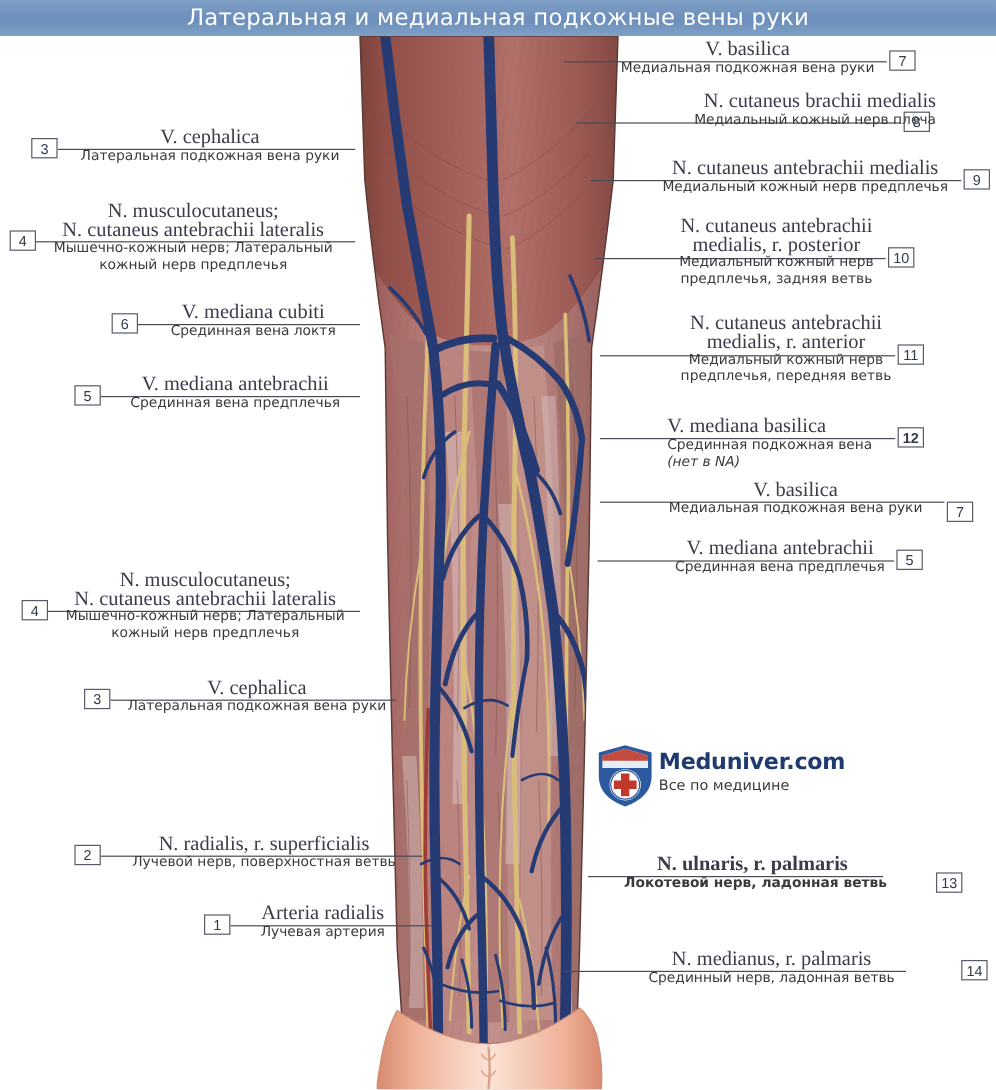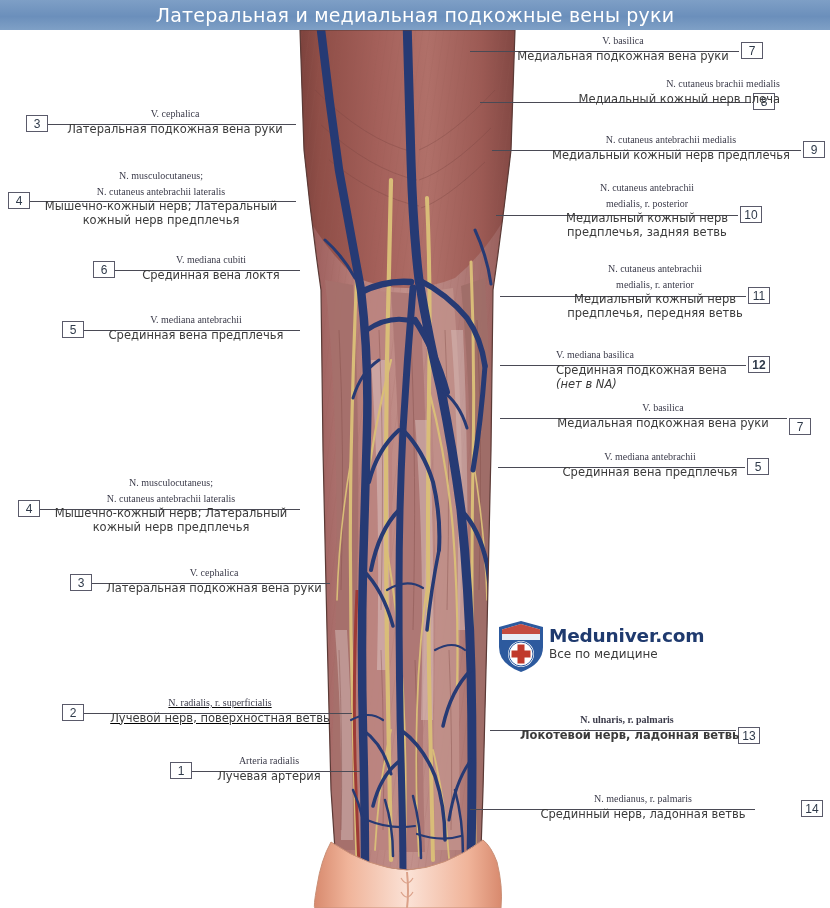--- a/index.html
+++ b/index.html
@@ -24,21 +24,21 @@
     font-family:"DejaVu Sans",sans-serif;
   }
 
   
   .illus{position:absolute;left:295px;top:30px;width:225px;height:878px;}
   .illus svg{display:block;}
 
   
   .label{position:absolute;}
   .lat{
-    color:#3b3b4a;font-size:10px;
+    color:#3b3b4a;font-size:17px;
     font-family:"Liberation Serif",serif;
     white-space:nowrap;line-height:15.5px;
   }
   .rus{
     color:#3a3a3a;font-size:11.5px;
     font-family:"DejaVu Sans",sans-serif;
     white-space:nowrap;line-height:14px;
   }
   .rus i{font-style:italic;}
   .numbox{
@@ -268,21 +268,21 @@
         <div class="rus">кожный нерв предплечья</div>
       </div>
       <div class="leader" style="left: 92px; top: 583px; width: 238px;"></div>
       <div class="numbox" style="left: 70px; top: 574px;">3</div>
       <div class="label ltxt-l" style="left: 104px; top: 565px; width: 220px; text-align: center;">
         <div class="lat">V. cephalica</div>
         <div class="rus">Латеральная подкожная вена руки</div>
       </div>
       <div class="leader" style="left: 84px; top: 713px; width: 268px;"></div>
       <div class="numbox" style="left: 62px; top: 704px;">2</div>
-      <div class="label ltxt-l" style="left: 96px; top: 695px; width: 248px; text-align: center; text-decoration: underline;">
+      <div class="label ltxt-l" style="left: 96px; top: 695px; width: 248px; text-align: center;">
         <div class="lat">N. radialis, r. superficialis</div>
         <div class="rus">Лучевой нерв, поверхностная ветвь</div>
       </div>
       <div class="leader" style="left: 192px; top: 771px; width: 168px;"></div>
       <div class="numbox" style="left: 170px; top: 762px;">1</div>
       <div class="label ltxt-l" style="left: 204px; top: 753px; width: 130px; text-align: center;">
         <div class="lat">Arteria radialis</div>
         <div class="rus">Лучевая артерия</div>
       </div>
     </div>
@@ -335,21 +335,21 @@
         <div class="lat">V. basilica</div>
         <div class="rus">Медиальная подкожная вена руки</div>
       </div>
       <div class="leader" style="left: 498px; top: 467px; width: 247px;"></div>
       <div class="numbox" style="left: 747px; top: 458px;">5</div>
       <div class="label ltxt-r" style="left: 556px; top: 449px; width: 188px; text-align: center;">
         <div class="lat">V. mediana antebrachii</div>
         <div class="rus">Срединная вена предплечья</div>
       </div>
       <div class="leader" style="left: 490px; top: 730px; width: 246px;"></div>
-      <div class="numbox" style="left: 738px; top: 727px;">13</div>
+      <div class="numbox" style="left: 780px; top: 727px;">13</div>
       <div class="label ltxt-r" style="left: 520px; top: 712px; width: 214px; text-align: center; font-weight: bold;">
         <div class="lat">N. ulnaris, r. palmaris</div>
         <div class="rus">Локотевой нерв, ладонная ветвь</div>
       </div>
       <div class="leader" style="left: 470px; top: 809px; width: 285px;"></div>
       <div class="numbox" style="left: 757px; top: 800px; margin-left: 44px;">14</div>
       <div class="label ltxt-r" style="left: 532px; top: 791px; width: 222px; text-align: center;">
         <div class="lat">N. medianus, r. palmaris</div>
         <div class="rus">Срединный нерв, ладонная ветвь</div>
       </div>

